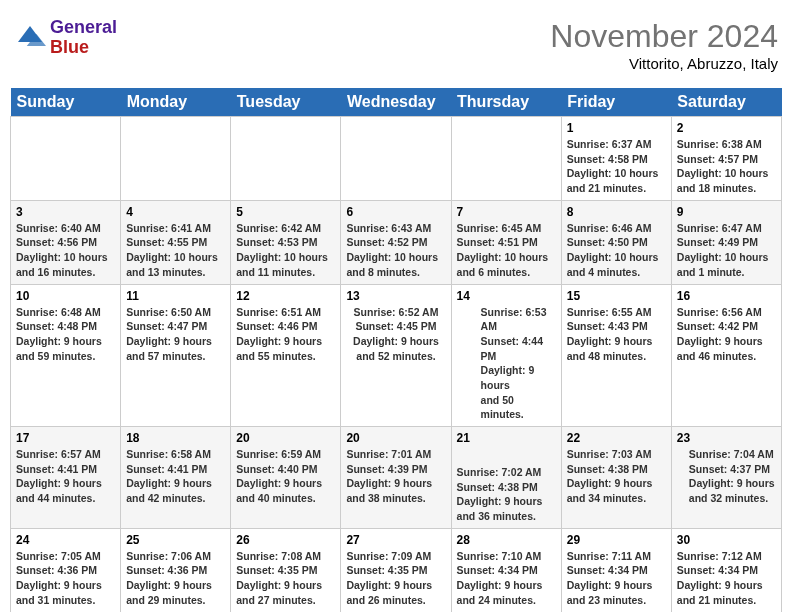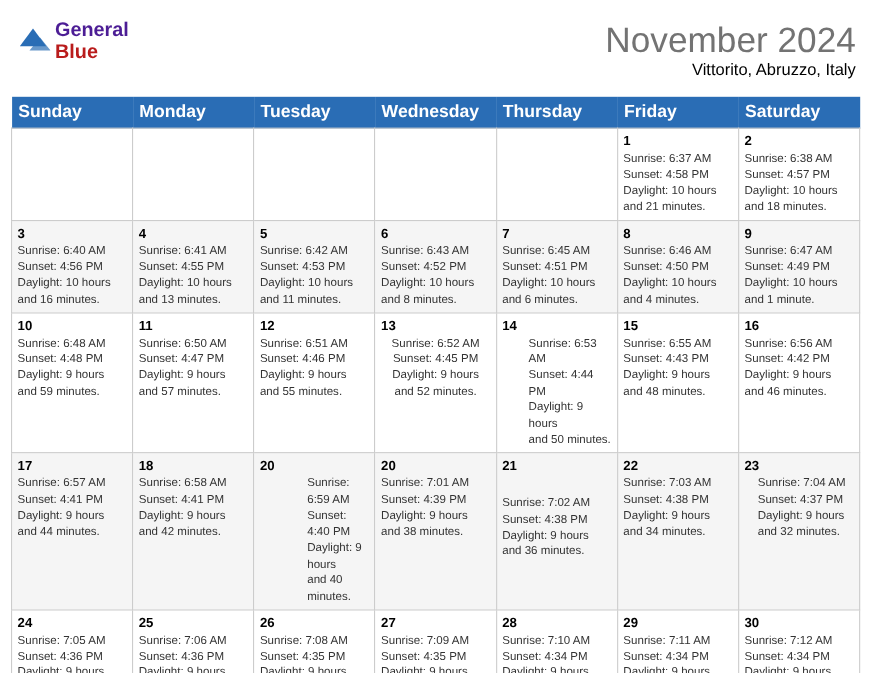--- a/index.html
+++ b/index.html
@@ -81,20 +81,21 @@
     .day-num {
       font-weight: bold;
       font-size: 12px;
       margin-bottom: 2px;
       display: block;
     }
     .day-info {
       color: #333;
       line-height: 1.4;
       font-size: 10.5px;
+      font-weight: bold;
     }
     .empty-cell {
       background: #fff !important;
     }
   </style>
 </head>
 <body>
 
 <div class="header">
   <div class="logo">
@@ -259,21 +260,21 @@
         </td>
         <td>
           <span class="day-num">18</span>
           <div class="day-info" style="white-space: pre-line;">Sunrise: 6:58 AM
 Sunset: 4:41 PM
 Daylight: 9 hours
 and 42 minutes.</div>
         </td>
         <td>
           <span class="day-num">20</span>
-          <div class="day-info" style="white-space: pre-line; margin-left: 43px;">Sunrise: 6:59 AM
+          <div class="day-info" style="white-space: pre-line;">Sunrise: 6:59 AM
 Sunset: 4:40 PM
 Daylight: 9 hours
 and 40 minutes.</div>
         </td>
         <td>
           <span class="day-num">20</span>
           <div class="day-info" style="white-space: pre-line;">Sunrise: 7:01 AM
 Sunset: 4:39 PM
 Daylight: 9 hours
 and 38 minutes.</div>

